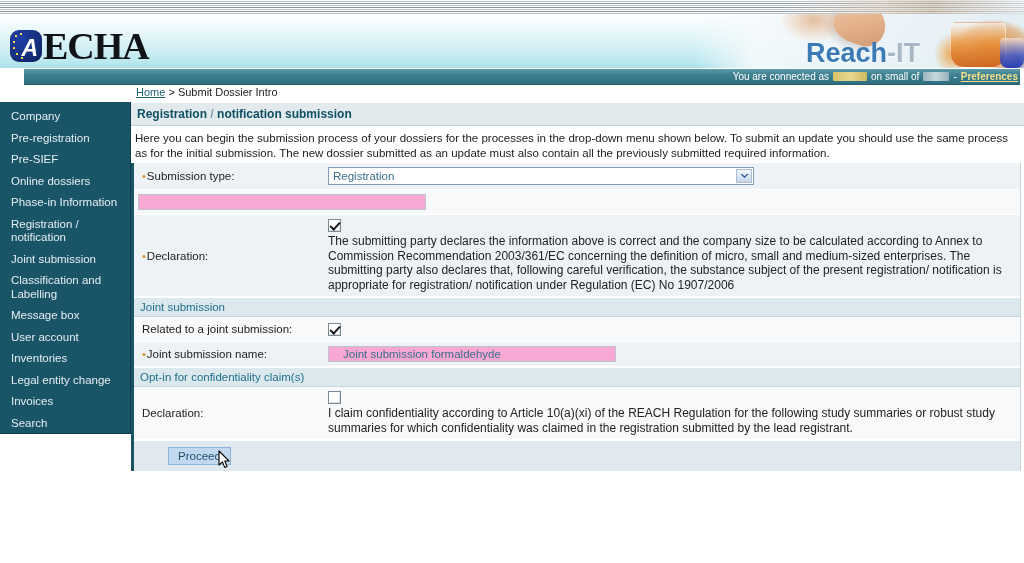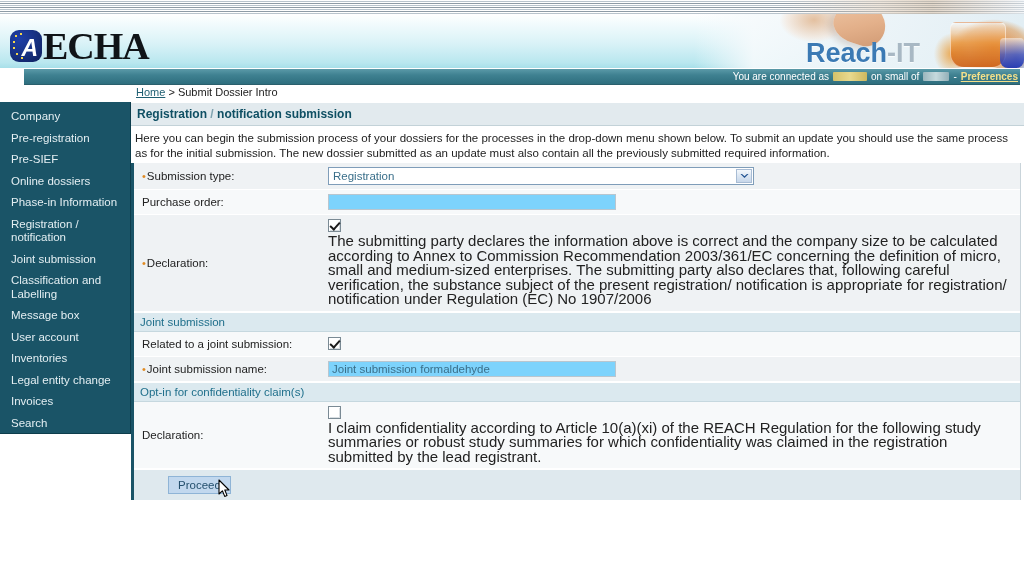--- a/index.html
+++ b/index.html
@@ -194,39 +194,39 @@
     position: absolute; right: 1px; top: 1px; width: 16px; height: 14px;
     background: linear-gradient(to bottom, #f4f8fc 0%, #dbe6f2 50%, #c7d7ea 100%);
     border: 1px solid #a8bcd4; box-sizing: border-box;
     display: flex; align-items: center; justify-content: center;
   }
   .selbox .arrowbtn svg { display: block; }
 
   input.txt {
     width: 288px; height: 16px; font-size: 11.5px;
     font-family: "Liberation Sans", sans-serif;
-    color: #3a6f8a; border: 1px solid #b9c6cf; background: #7dd3fc;
-    padding: 0 3px; box-sizing: border-box;
+    color: #3a6f8a; border: 1px solid #b9c6cf; background: #f9a8d4;
+    padding: 0 14px; box-sizing: border-box;
   }
   input.txt.jsname { width: 288px; color: #3a6f8a; }
 
   .cbx {
     width: 13px; height: 13px; box-sizing: border-box;
     border: 1px solid #7a8a94; background: #ffffff;
     display: inline-block; position: relative;
     box-shadow: inset 1px 1px 0 #ffffff, inset -1px -1px 0 #d8dee2;
     margin: 0;
   }
   .cbx.checked::after {
     content: ""; position: absolute; left: 3px; top: 0px;
     width: 4px; height: 8px; border: solid #1b1b1b;
     border-width: 0 2px 2px 0; transform: rotate(42deg);
   }
   .decltext {
-    font-size: 15px; line-height: 14.5px; color: #222222;
+    font-size: 12px; line-height: 14.5px; color: #222222;
     margin-top: 2px;
   }
   .subhead {
     background: #dbe9ef;
     color: #1f6f8b; font-size: 11.5px;
     padding: 3px 0 3px 6px;
     border-top: 1px solid #ffffff; border-bottom: 1px solid #c6d8df;
   }
   .btnrow {
     background: #dfe9ee; padding: 5px 0 6px 34px; position: relative;
@@ -327,23 +327,20 @@
             <span class="arrowbtn">
               <svg width="9" height="6" viewBox="0 0 9 6">
                   <path d="M0.5 1 L4.5 5 L8.5 1 L7 1 L4.5 3.3 L2 1 Z" fill="#1d4f8f"></path>
                 </svg>
             </span>
           </div>
         </div>
       </div>
 
       <div class="frow plain">
-        <div class="flabel">
-          <span>Purchase order:</span>
-        </div>
         <div class="fctl">
           <input class="txt" type="text" value="" placeholder="" style="">
         </div>
       </div>
 
       <div class="frow shade">
         <div class="flabel topalign">
           <span class="ast">•</span>
             <span>Declaration:</span>
         </div>

